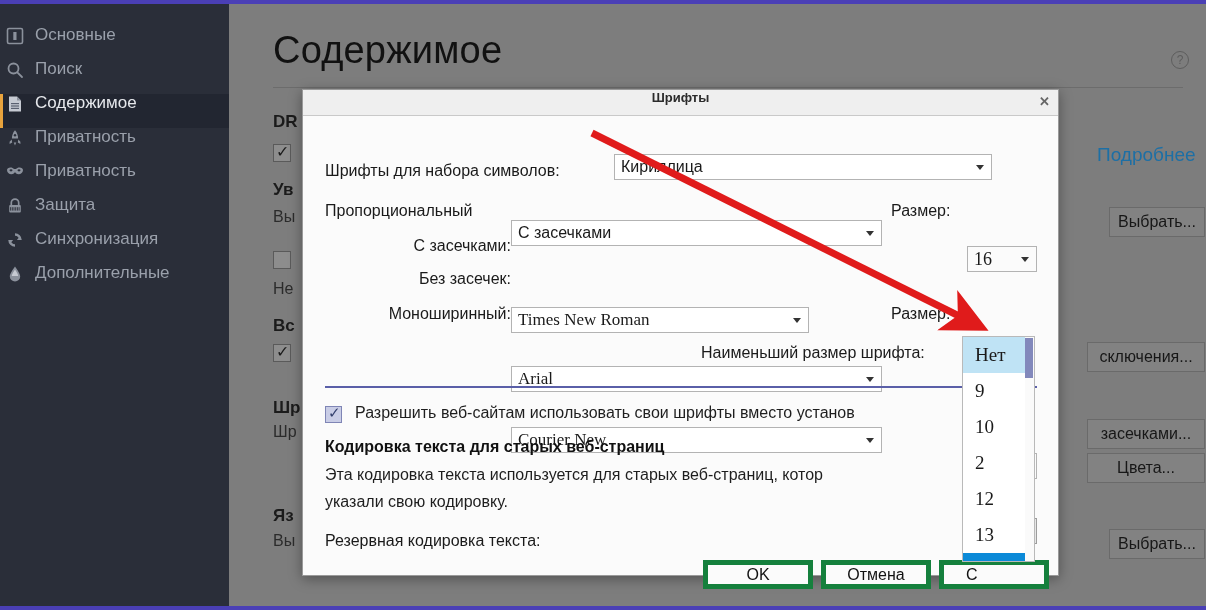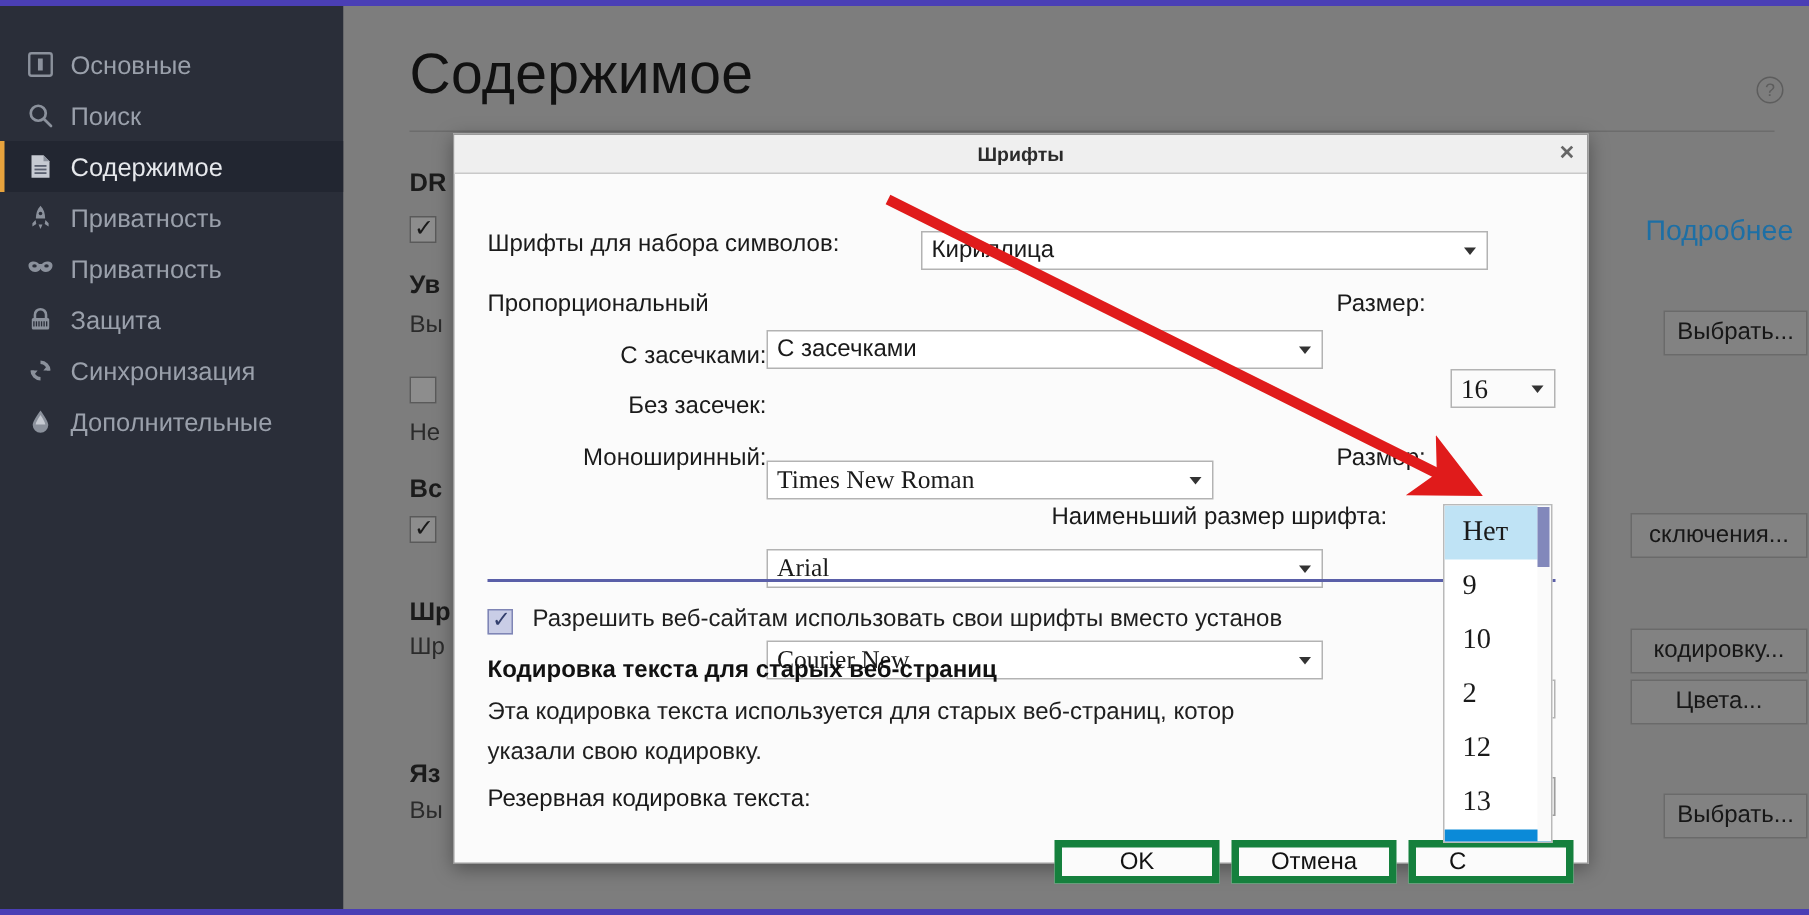--- a/index.html
+++ b/index.html
@@ -21,22 +21,22 @@
     background: #4a3fb5;
   }
 
   
   .sidebar {
     position: absolute; left: 0; top: 4px; width: 229px; height: 602px;
     background: #2a2e39;
   }
   .side-item {
     position: relative;
-    display: flex; align-items: center;
-    height: 34px; padding-left: 16px;
+    display: flex; align-items: flex-start;
+    height: 34px; padding-left: 4px;
     color: #9aa0ab; font-size: 17px;
     white-space: nowrap;
   }
   .side-item.active { background: #222631; color: #e6e8ec; }
   .side-item.active::before {
     content: ""; position: absolute; left: 0; top: 0;
     width: 3px; height: 100%; background: #e8a33d;
   }
   .side-icon {
     width: 22px; height: 20px; margin-right: 9px;
@@ -88,30 +88,30 @@
   .dialog {
     position: absolute; left: 302px; top: 89px;
     width: 757px; height: 487px;
     background: #fbfbfb;
     border: 1px solid #9a9a9a;
     box-shadow: 0 3px 12px rgba(0,0,0,.35);
   }
   .dlg-title {
     position: relative; height: 26px; background: #efefef;
     border-bottom: 1px solid #c9c9c9;
-    display: flex; align-items: center; justify-content: center;
+    display: flex; justify-content: center;
     font-size: 13px; color: #2b2b2b; font-weight: bold;
   }
   .dlg-close {
     position: absolute; right: 8px; top: 5px;
     font-size: 13px; color: #666; line-height: 1;
   }
   .dlg-body { position: relative; height: 460px; }
 
-  .row { position: absolute; display: flex; align-items: flex-start; height: 26px; }
+  .row { position: absolute; display: flex; align-items: flex-end; height: 26px; }
   .lbl { font-size: 16px; color: #1a1a1a; white-space: nowrap; }
 
   .combo {
     position: relative; height: 26px;
     border: 1px solid #b3b3b3; background: #fff;
     display: flex; align-items: center;
     font-size: 16px; color: #1a1a1a;
     padding-left: 6px; white-space: nowrap; overflow: hidden;
   }
   .combo .caret {
@@ -309,21 +309,21 @@
 
       <div class="bg-h" style="left:44px; top:312px;">Вс</div>
       <div class="bg-cb on" style="left:44px; top:340px;"></div>
       <div class="bg-btn" style="left:858px; top:338px; width:118px;">
         <span>сключения...</span>
       </div>
 
       <div class="bg-h" style="left:44px; top:394px;">Шр</div>
       <div class="bg-t" style="left:44px; top:419px;">Шр</div>
       <div class="bg-btn" style="left:858px; top:415px; width:118px;">
-        <span>кодировку...</span>
+        <span>засечками...</span>
       </div>
       <div class="bg-btn" style="left:858px; top:449px; width:118px;">
         <span>Цвета...</span>
       </div>
 
       <div class="bg-h" style="left:44px; top:502px;">Яз</div>
       <div class="bg-t" style="left:44px; top:528px;">Вы</div>
       <div class="bg-btn" style="left:880px; top:525px; width:96px;">
         <span>Выбрать...</span>
       </div>

